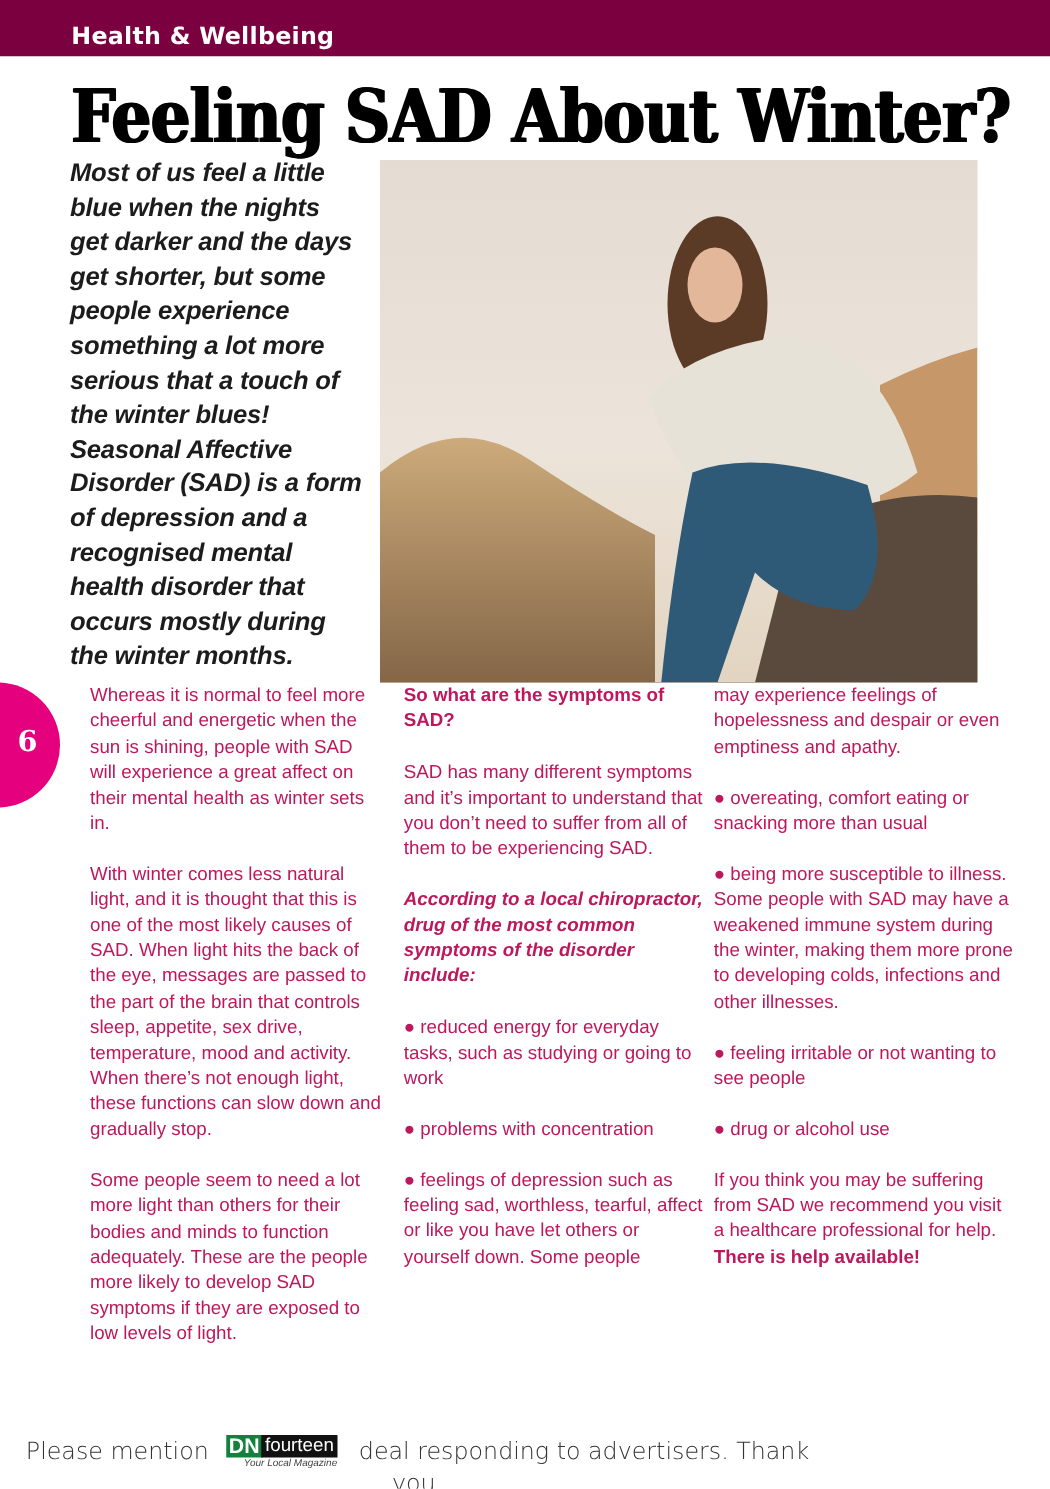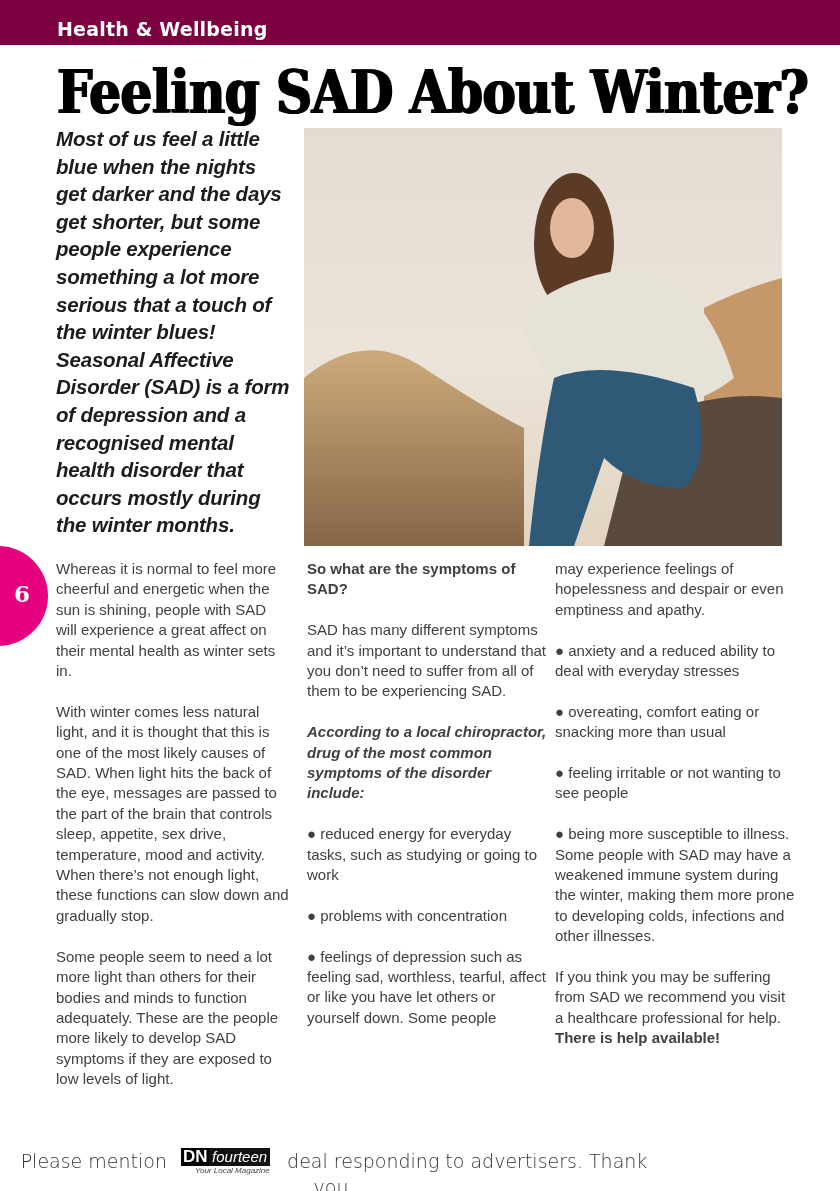--- a/index.html
+++ b/index.html
@@ -5,31 +5,31 @@
   html,body{margin:0;padding:0;}
   body{width:840px;height:1191px;background:#fff;position:relative;overflow:hidden;font-family:"Liberation Sans",sans-serif;color:#1a1a1a;}
   .band{position:absolute;left:0;top:0;width:840px;height:45px;background:#7b0040;}
   .section{position:absolute;left:57px;top:14px;color:#fff;font-weight:bold;font-size:19px;font-family:"DejaVu Sans",sans-serif;letter-spacing:0.2px;line-height:30px;}
   .title{position:absolute;left:57px;top:52px;font-family:"DejaVu Serif",serif;font-weight:900;font-size:50px;line-height:70px;color:#000;letter-spacing:-0.5px;transform:scaleY(1.18);transform-origin:left top;white-space:nowrap;text-shadow:1px 0 0 #000,-1px 0 0 #000;}
   .intro{position:absolute;left:56px;top:125px;width:235px;font-weight:bold;font-style:italic;font-size:20.5px;line-height:27.6px;color:#1c1c1c;letter-spacing:-0.2px;}
   .photo{position:absolute;left:304px;top:128px;width:478px;height:418px;overflow:hidden;
     background:linear-gradient(180deg,#e6ddd4 0%,#ebe3da 40%,#e8dccb 55%,#c49a66 70%,#9a7450 85%,#6b5238 100%);}
   .pg{position:absolute;left:-52px;top:546px;width:100px;height:100px;border-radius:50%;background:#e5007d;}
   .pgnum{position:absolute;left:14px;top:580px;color:#fff;font-family:"DejaVu Serif",serif;font-weight:bold;font-size:23px;}
-  .col{position:absolute;top:559px;font-size:15px;line-height:20.4px;color:#404040;}
+  .col{position:absolute;top:547px;font-size:15px;line-height:20.4px;color:#be185d;margin-left:16px;}
   .col p{margin:0 0 20.4px 0;}
   .c1{left:56px;width:235px;}
   .c2{left:307px;width:240px;}
   .c3{left:555px;width:240px;}
   .b{font-weight:bold;}
   .bi{font-weight:bold;font-style:italic;}
   .footer{position:absolute;left:0;top:1148px;width:668px;text-align:center;font-size:19px;color:#333;font-family:"DejaVu Sans",sans-serif;font-weight:300;}
   .logo{display:inline-block;vertical-align:middle;position:relative;width:92px;height:28px;margin:0 8px;}
-  .logo .dn{position:absolute;left:0;top:0;background:#000000;color:#fff;font-weight:bold;font-size:17px;line-height:18px;padding:0 2px;font-family:"Liberation Sans",sans-serif;}
-  .logo .ft{position:absolute;left:28px;top:0;background:#111;color:#fff;font-size:15px;line-height:18px;padding:0 3px;font-style:italic;font-family:"Liberation Sans",sans-serif;}
+  .logo .dn{position:absolute;left:0;top:0;background:#15803d;color:#fff;font-weight:bold;font-size:17px;line-height:18px;padding:0 2px;font-family:"Liberation Sans",sans-serif;}
+  .logo .ft{position:absolute;left:28px;top:0;background:#111;color:#fff;font-size:15px;line-height:18px;padding:0 3px;font-family:"Liberation Sans",sans-serif;}
   .logo .tag{position:absolute;left:14px;top:18px;font-size:8px;color:#444;font-style:italic;white-space:nowrap;font-family:"Liberation Sans",sans-serif;}
 </style>
 </head>
 <body>
 
 <div class="band"></div>
 <div class="section">Health &amp; Wellbeing</div>
 <div class="title">Feeling SAD About Winter?</div>
 
 <div class="intro">Most of us feel a little blue when the nights get darker and the days get shorter, but some people experience something a lot more serious that a touch of the winter blues! Seasonal Affective Disorder (SAD) is a form of depression and a recognised mental health disorder that occurs mostly during the winter months.</div>
@@ -71,24 +71,24 @@
   <p class="b">So what are the symptoms of SAD?</p>
   <p>SAD has many different symptoms and it’s important to understand that you don’t need to suffer from all of them to be experiencing SAD.</p>
   <p class="bi">According to a local chiropractor, drug of the most common symptoms of the disorder include:</p>
   <p><span>●</span> <span>reduced energy for everyday tasks, such as studying or going to work</span></p>
   <p><span>●</span> <span>problems with concentration</span></p>
   <p><span>●</span> <span>feelings of depression such as feeling sad, worthless, tearful, affect or like you have let others or yourself down. Some people</span></p>
 </div>
 
 <div class="col c3">
   <p>may experience feelings of hopelessness and despair or even emptiness and apathy.</p>
-  <p><span>●</span> <span>anxiety and a reduced ability to deal with everyday stresses</span></p>
   <p><span>●</span> <span>overeating, comfort eating or snacking more than usual</span></p>
+  <p><span>●</span> <span>being more susceptible to illness. Some people with SAD may have a weakened immune system during the winter, making them more prone to developing colds, infections and other illnesses.</span></p>
   <p><span>●</span> <span>feeling irritable or not wanting to see people</span></p>
-  <p><span>●</span> <span>being more susceptible to illness. Some people with SAD may have a weakened immune system during the winter, making them more prone to developing colds, infections and other illnesses.</span></p>
+  <p><span>●</span> <span>drug or alcohol use</span></p>
   <p><span>If you think you may be suffering from SAD we recommend you visit a healthcare professional for help.</span> <span class="b">There is help available!</span></p>
 </div>
 
 <div class="footer">
   <span>Please mention</span>
   <span class="logo">
     <span class="dn">DN</span>
     <span class="ft">fourteen</span>
     <span class="tag">Your Local Magazine</span>
   </span>

